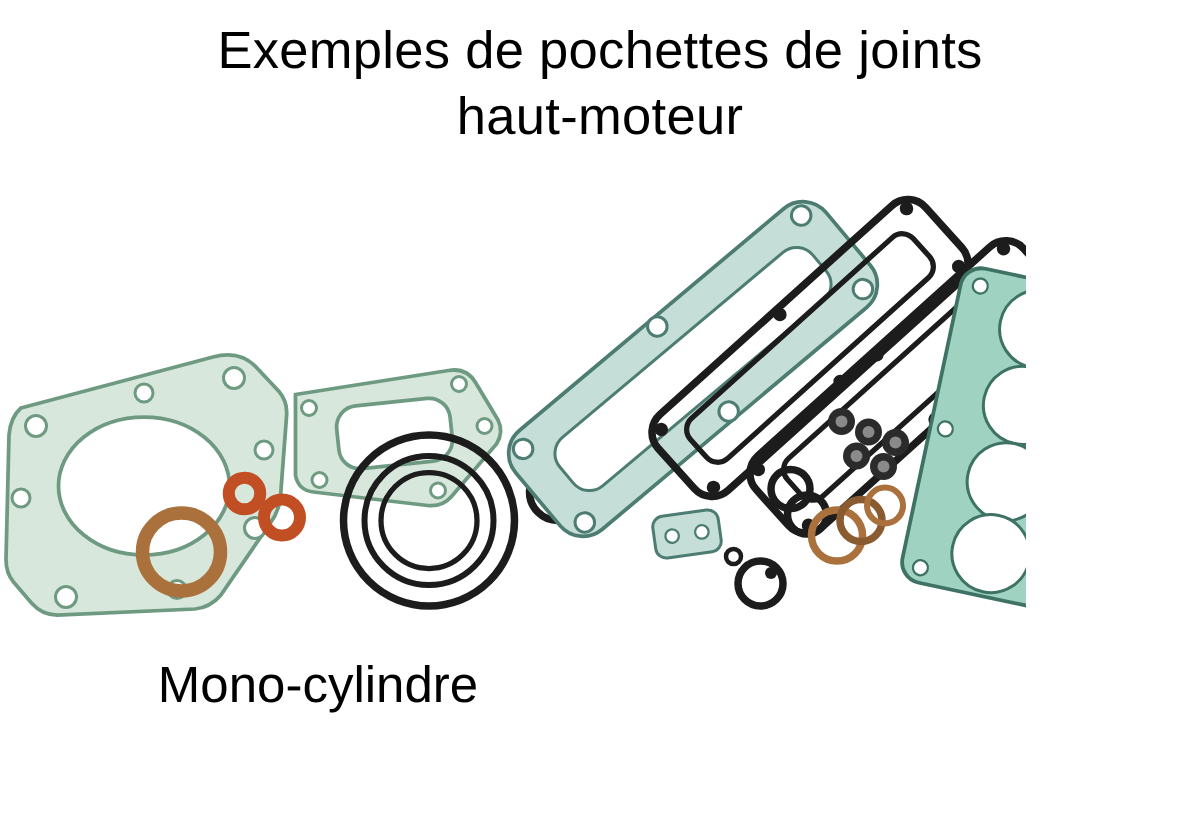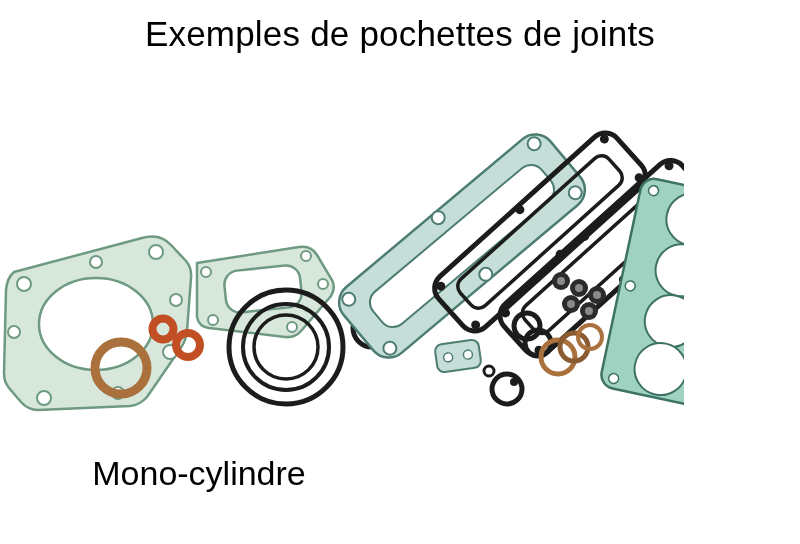--- a/index.html
+++ b/index.html
@@ -22,21 +22,21 @@
     line-height: 1.26;
     font-weight: 400;
     letter-spacing: 0.2px;
   }
   .caption {
     position: absolute;
     font-size: 34px;
     font-weight: 400;
     text-align: center;
   }
-  .caption.mono { left: 0; width: 398px; top: 438px; margin-top: 16px; }
+  .caption.mono { left: 13px; width: 398px; top: 438px; }
   .caption.multi { left: 398px; width: 392px; top: 438px; }
   .art { position: absolute; top: 0; left: 0; }
 </style>
 </head>
 <body>
 
 <div class="canvas">
 
   <svg class="art" width="800" height="544" viewBox="0 0 800 544">
 
@@ -183,18 +183,19 @@
       <g>
         <circle cx="507" cy="389" r="15" fill="none" stroke="#1c1c1c" stroke-width="5"></circle>
         <circle cx="514" cy="382" r="4" fill="#1c1c1c"></circle>
         <circle cx="489" cy="371" r="5" fill="none" stroke="#1c1c1c" stroke-width="3"></circle>
       </g>
     </g>
   </svg>
 
   <div class="title">
     <div>Exemples de pochettes de joints</div>
+    <div>haut-moteur</div>
   </div>
 
   <div class="caption mono">Mono-cylindre</div>
 
 
 </div>
 
 </body></html>

